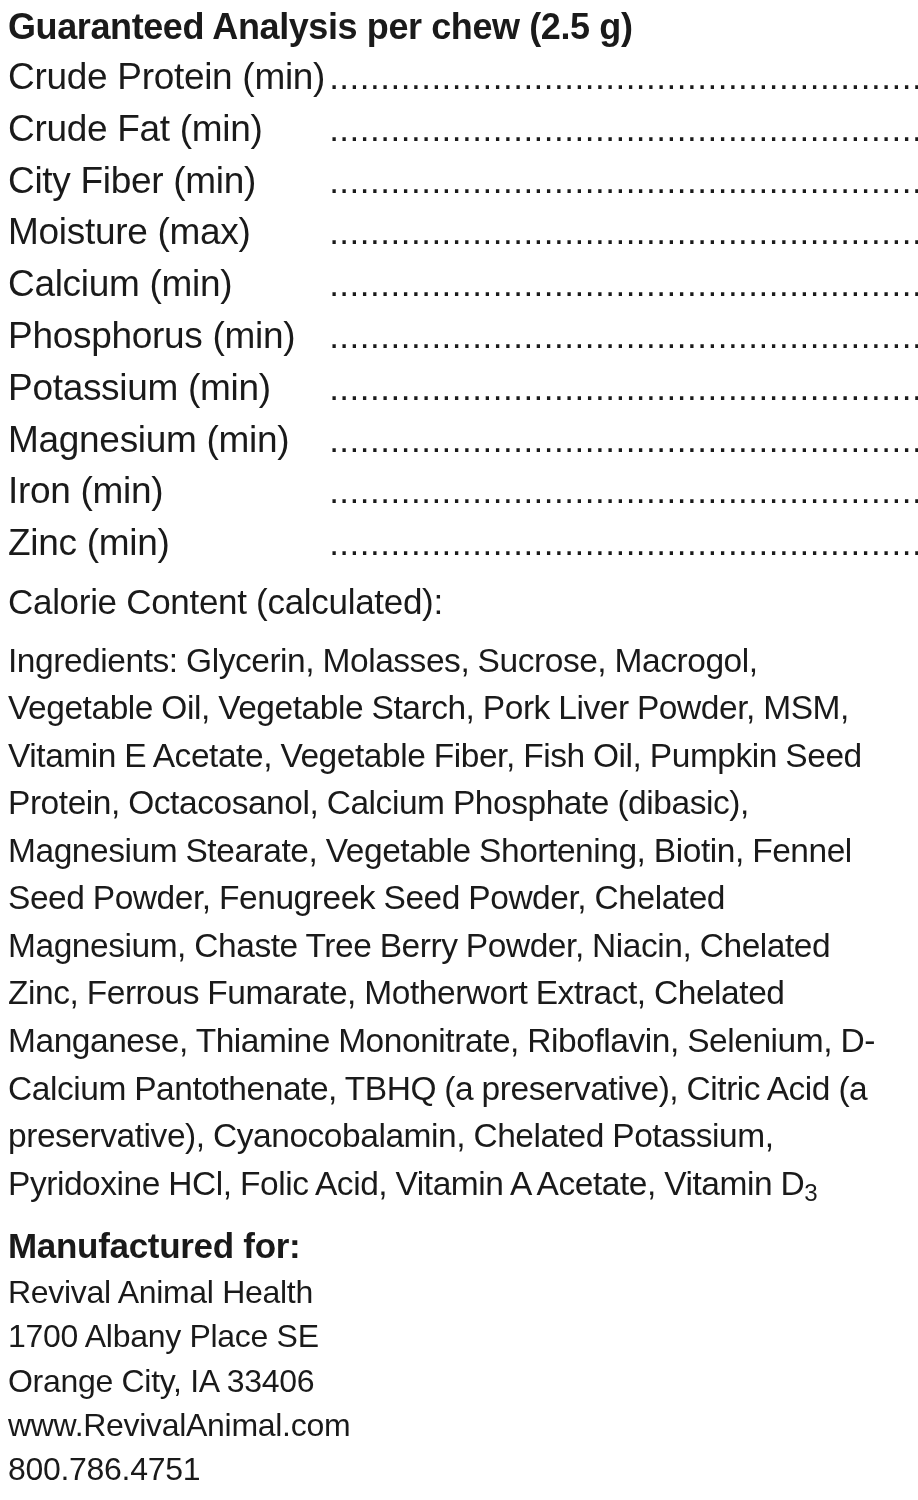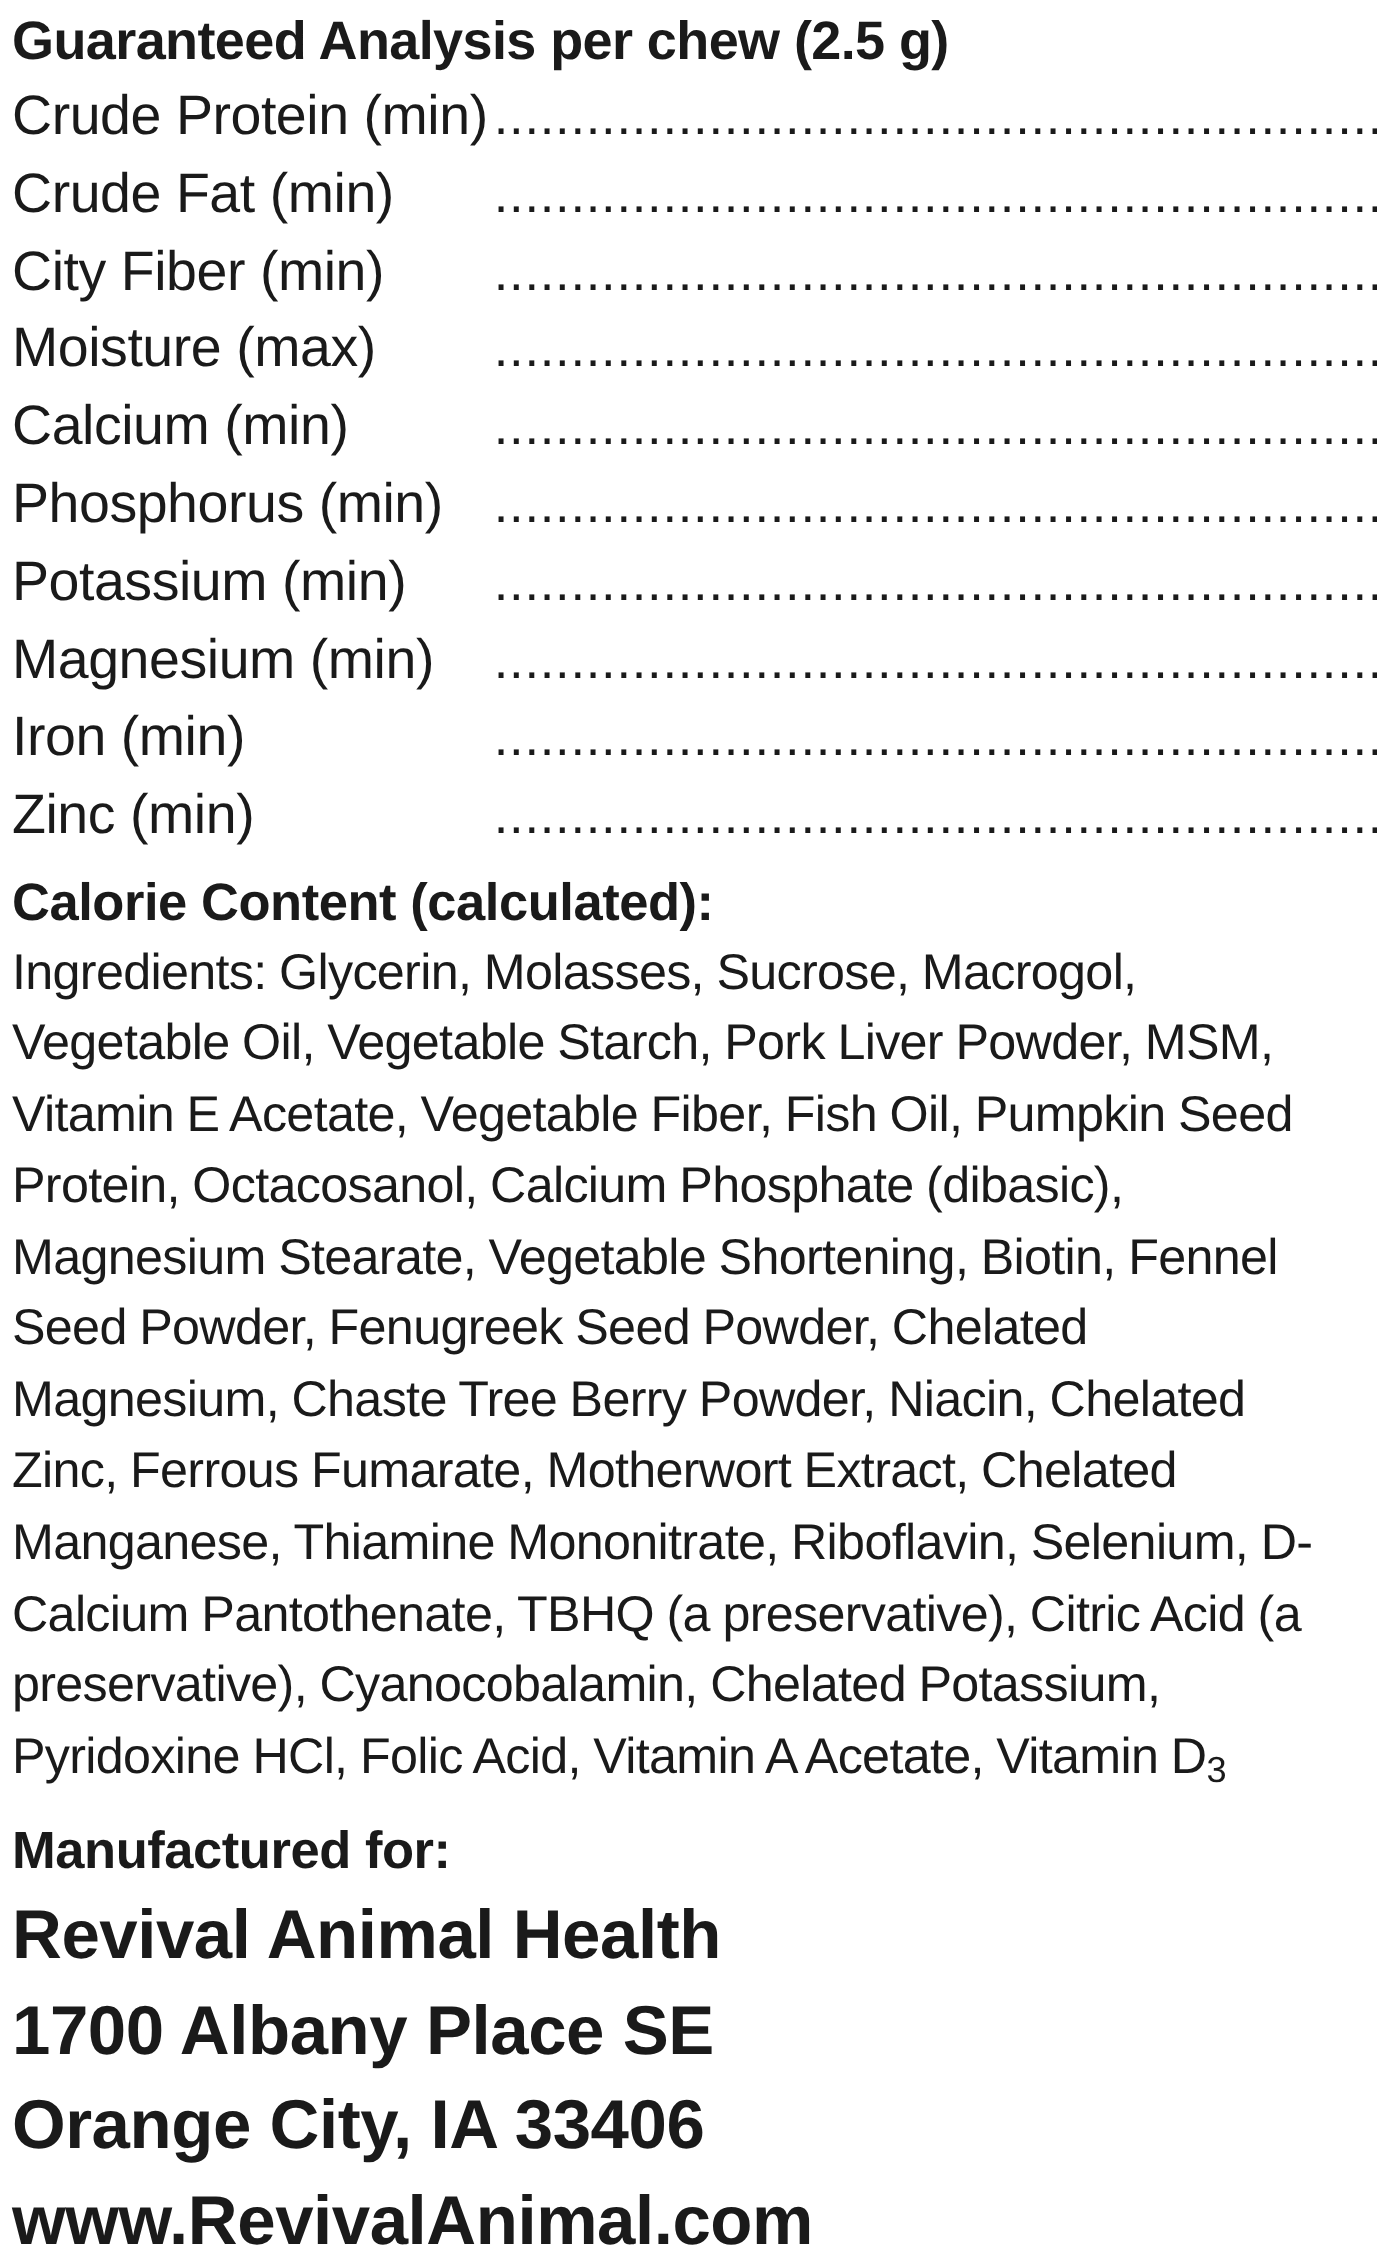--- a/index.html
+++ b/index.html
@@ -56,27 +56,27 @@
     display: block;
     font-size: 35px;
     letter-spacing: 0.5px;
     white-space: nowrap;
     overflow: hidden;
     color: #1a1a1a;
   }
   .calorie {
     margin-top: 10px;
     font-size: 35px;
-    font-weight: 700;
+    font-weight: 400;
     letter-spacing: -0.3px;
     line-height: 1.30;
   }
   .calorie div { white-space: nowrap; }
   .ingredients {
-    margin-top: 0;
+    margin-top: 12px;
     font-size: 33.5px;
     letter-spacing: -0.45px;
     line-height: 1.42;
     text-align: left;
     word-spacing: -0.5px;
   }
   .ingredients .lead {
     font-weight: 400;
   }
   .sub {
@@ -86,22 +86,22 @@
   .mfg {
     margin-top: 12px;
   }
   .mfg-title {
     font-size: 35px;
     font-weight: 700;
     letter-spacing: -0.3px;
     line-height: 1.38;
   }
   .mfg-line {
-    font-size: 46px;
-    font-weight: 700;
+    font-size: 32px;
+    font-weight: 400;
     letter-spacing: -0.3px;
     line-height: 1.38;
     white-space: nowrap;
   }
 </style>
 </head>
 <body>
 
 <div class="label">
 

